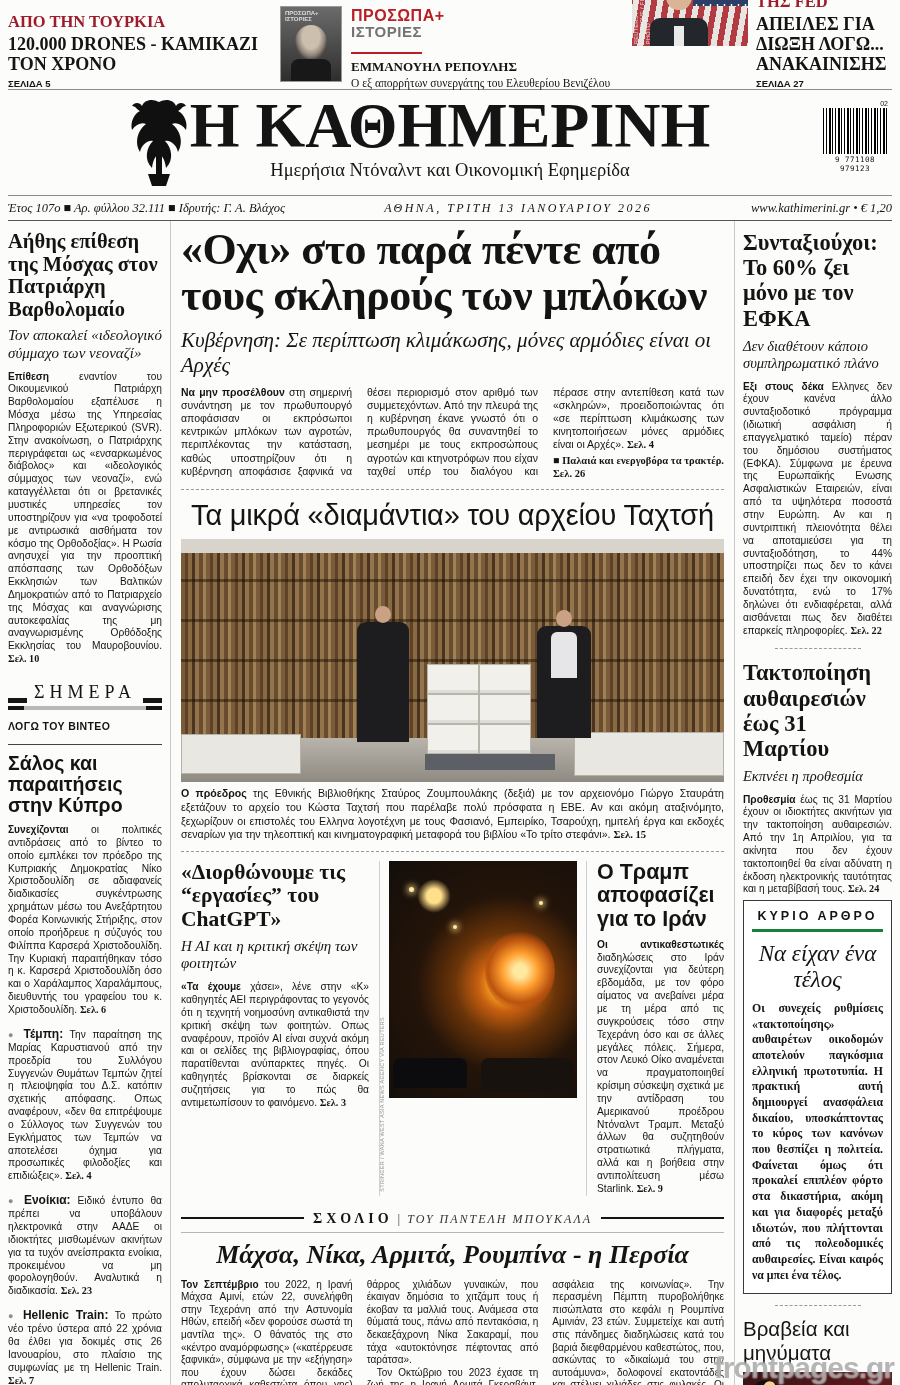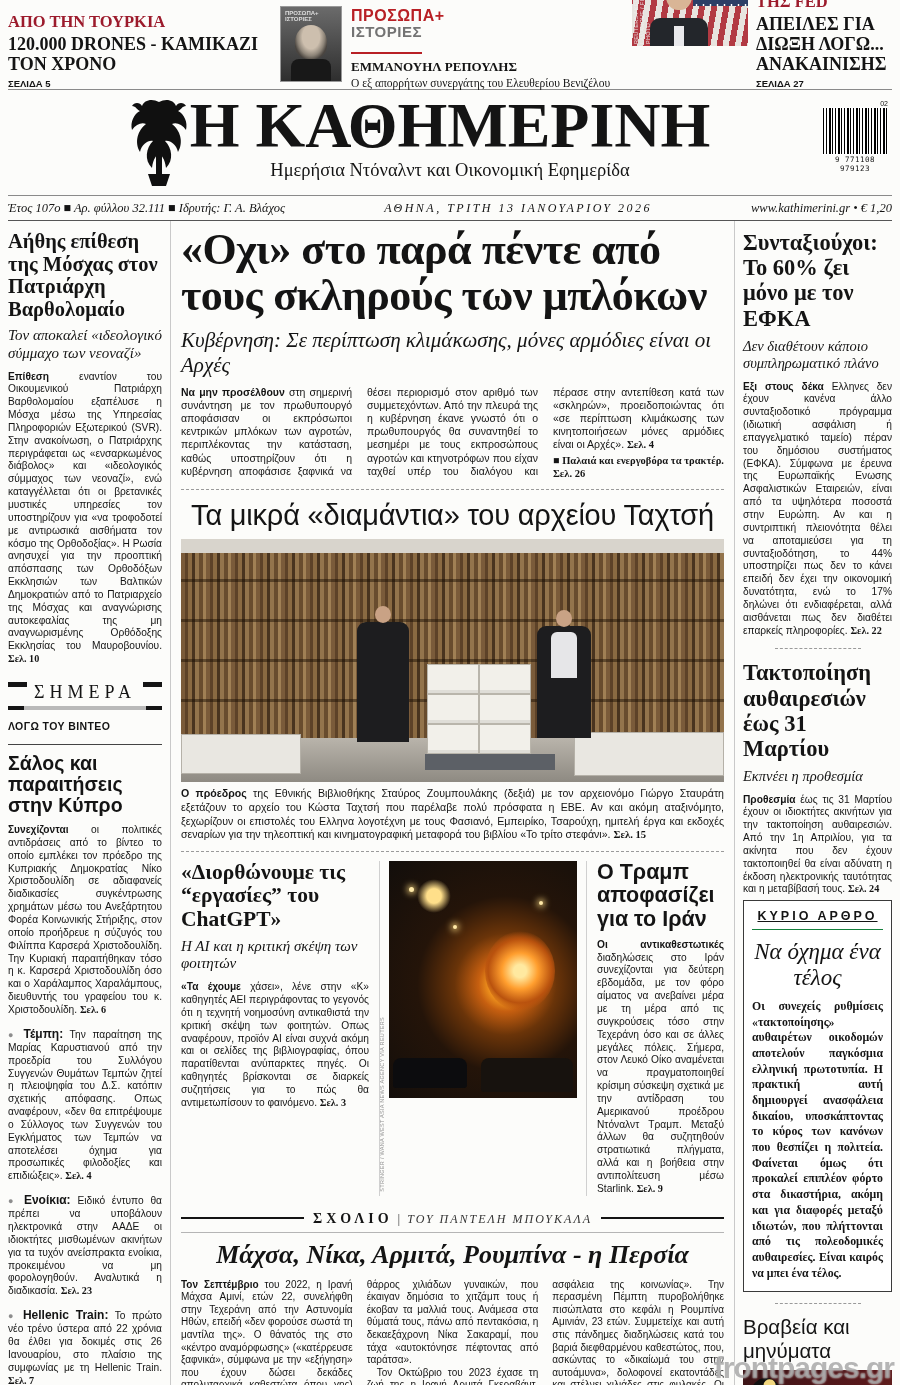--- a/index.html
+++ b/index.html
@@ -55,21 +55,21 @@
   .col-left{width:163px;flex:none;padding:9px 8px 0 0;border-right:1px solid #c9c9c9;}
   .col-center{flex:1;padding:6px 10px 0;min-width:0;}
   .col-right{width:158px;flex:none;padding:9px 0 0 8px;border-left:1px solid #c9c9c9;}
   .bodytxt{font-size:10.2px;line-height:1.26;text-align:justify;}
   .lead{font-weight:bold;}
   h1,h2,h3,h4{margin:0;}
   .art-h-serif{font-family:"Liberation Serif",serif;font-weight:bold;font-size:20.5px;line-height:1.1;}
   .art-sub{font-family:"Liberation Serif",serif;font-style:italic;font-size:15px;line-height:1.18;margin:7px 0 8px;}
   
   .simera{margin:16px 0 10px;}
-  .simera-row{display:flex;align-items:flex-start;gap:7px;}
+  .simera-row{display:flex;align-items:flex-end;gap:7px;}
   .simera-bar{flex:1;height:5px;background:#151515;}
   .simera-label{font-family:"Liberation Serif",serif;font-size:18px;letter-spacing:5px;}
   .simera-under{height:4px;margin-top:3px;background:linear-gradient(90deg,#151515 0 16px,#b9b9b9 16px calc(100% - 16px),#151515 calc(100% - 16px));}
   .kicker{font-size:10.5px;font-weight:bold;letter-spacing:.4px;border-bottom:1px solid #444;padding-bottom:12px;margin-bottom:8px;}
   .art-h-sans{font-weight:bold;font-size:19.5px;line-height:1.08;margin-bottom:8px;}
   .brief{margin-top:10px;}
   .brief .blabel{font-weight:bold;font-size:12px;}
   .brief .blabel::before{content:"● ";color:#8d8d8d;font-size:9px;}
   
   .main-head{font-family:"Liberation Serif",serif;font-weight:bold;font-size:44px;line-height:1.04;letter-spacing:-.5px;}
@@ -111,21 +111,21 @@
   .scholio-rule{border:0;border-top:1px solid #b5b5b5;margin:5px 0 7px;}
   .scholio-title{text-align:center;font-family:"Liberation Serif",serif;font-style:italic;font-weight:bold;font-size:26px;margin:4px 0 9px;}
   .scholio-body{columns:3;column-gap:14px;font-size:10px;line-height:1.26;text-align:justify;}
   .scholio-body p{margin:0;}
   .scholio-body p + p{text-indent:10px;}
   
   .r-head{font-family:Liberation Serif, serif;font-weight:bold;font-size:22.5px;line-height:1.12;}
   .r-sub{font-family:"Liberation Serif",serif;font-style:italic;font-size:14.5px;line-height:1.2;margin:7px 0 8px;}
   .mini-dash{border:0;border-top:1px dashed #9a9a9a;width:86px;margin:11px auto;}
   .kyrio{border:1px solid #3a3a3a;padding:8px 8px 10px;margin-top:4px;background:#fff;}
-  .kyrio-head{text-align:center;font-weight:bold;font-size:12.5px;letter-spacing:3px;border-bottom:1px solid #15803d;padding-bottom:6px;text-decoration:underline;}
+  .kyrio-head{text-align:center;font-weight:bold;font-size:12.5px;letter-spacing:3px;border-bottom:3px solid #15803d;padding-bottom:6px;}
   .kyrio-title{text-align:center;font-family:"Liberation Serif",serif;font-style:italic;font-size:23px;line-height:1.1;margin:9px 0;}
   .kyrio-body{font-family:"Liberation Serif",serif;font-weight:bold;font-size:11.8px;line-height:1.33;text-align:justify;}
   .awards-h{font-size:20.5px;font-weight:400;margin:2px 0 7px;}
   .chalamet{height:208px;background:linear-gradient(140deg,#3a1417 0%,#58181b 34%,#6e2a22 55%,#2c0f12 100%);}
   .dcp{position:absolute;left:8px;top:8px;width:30px;height:30px;border-radius:50%;background:#111;color:#fff;
       display:flex;align-items:center;justify-content:center;font-size:8px;font-weight:bold;}
   .globe{position:absolute;left:26px;top:16px;width:16px;height:44px;background:linear-gradient(#e8c66a,#a4762c);border-radius:4px;transform:rotate(-18deg);}
   .globe::before{content:"";position:absolute;top:-8px;left:2px;width:12px;height:12px;border-radius:50%;background:#f2d77f;}
   .watermark{position:absolute;right:6px;bottom:0;font-size:30px;font-weight:bold;color:rgba(120,120,120,.55);
       text-shadow:0 0 2px rgba(255,255,255,.9);letter-spacing:-1px;}
@@ -316,21 +316,21 @@
       <hr class="mini-dash">
 
       <article>
         <h2 class="r-head">Τακτοποίηση αυθαιρεσιών έως 31 Μαρτίου</h2>
         <div class="r-sub">Εκπνέει η προθεσμία</div>
         <div class="bodytxt"><span class="lead">Προθεσμία</span><span> έως τις 31 Μαρτίου έχουν οι ιδιοκτήτες ακινήτων για την τακτοποίηση αυθαιρεσιών. Από την 1η Απριλίου, για τα ακίνητα που δεν έχουν τακτοποιηθεί θα είναι αδύνατη η έκδοση ηλεκτρονικής ταυτότητας και η μεταβίβασή τους. </span><span class="pref">Σελ. 24</span></div>
       </article>
 
       <div class="kyrio">
         <div class="kyrio-head">ΚΥΡΙΟ ΑΡΘΡΟ</div>
-        <div class="kyrio-title">Να όχημα ένα τέλος</div>
+        <div class="kyrio-title">Να είχαν ένα τέλος</div>
         <div class="kyrio-body">Οι συνεχείς ρυθμίσεις «τακτοποίησης» αυθαιρέτων οικοδομών αποτελούν παγκόσμια ελληνική πρωτοτυπία. Η πρακτική αυτή δημιουργεί ανασφάλεια δικαίου, υποσκάπτοντας το κύρος των κανόνων που θεσπίζει η πολιτεία. Φαίνεται όμως ότι προκαλεί επιπλέον φόρτο στα δικαστήρια, ακόμη και για διαφορές μεταξύ ιδιωτών, που πλήττονται από τις πολεοδομικές αυθαιρεσίες. Είναι καιρός να μπει ένα τέλος.</div>
       </div>
 
       <hr class="mini-dash">
 
       <article>
         <h3 class="awards-h">Βραβεία και μηνύματα</h3>
         <div class="photo chalamet">
           <div class="dcp">dcp</div>
 

